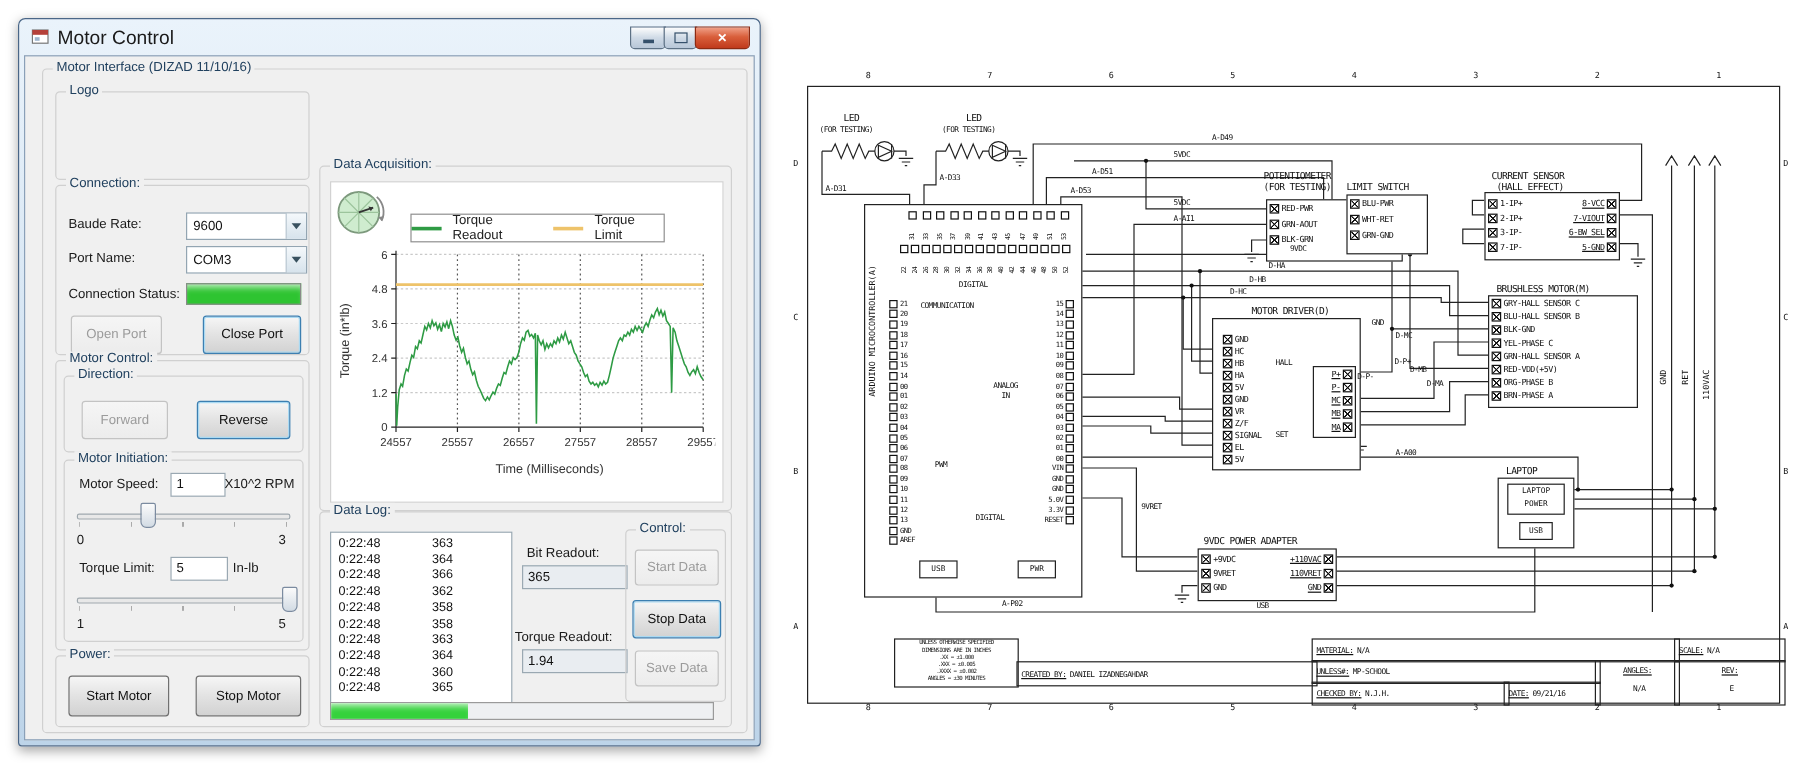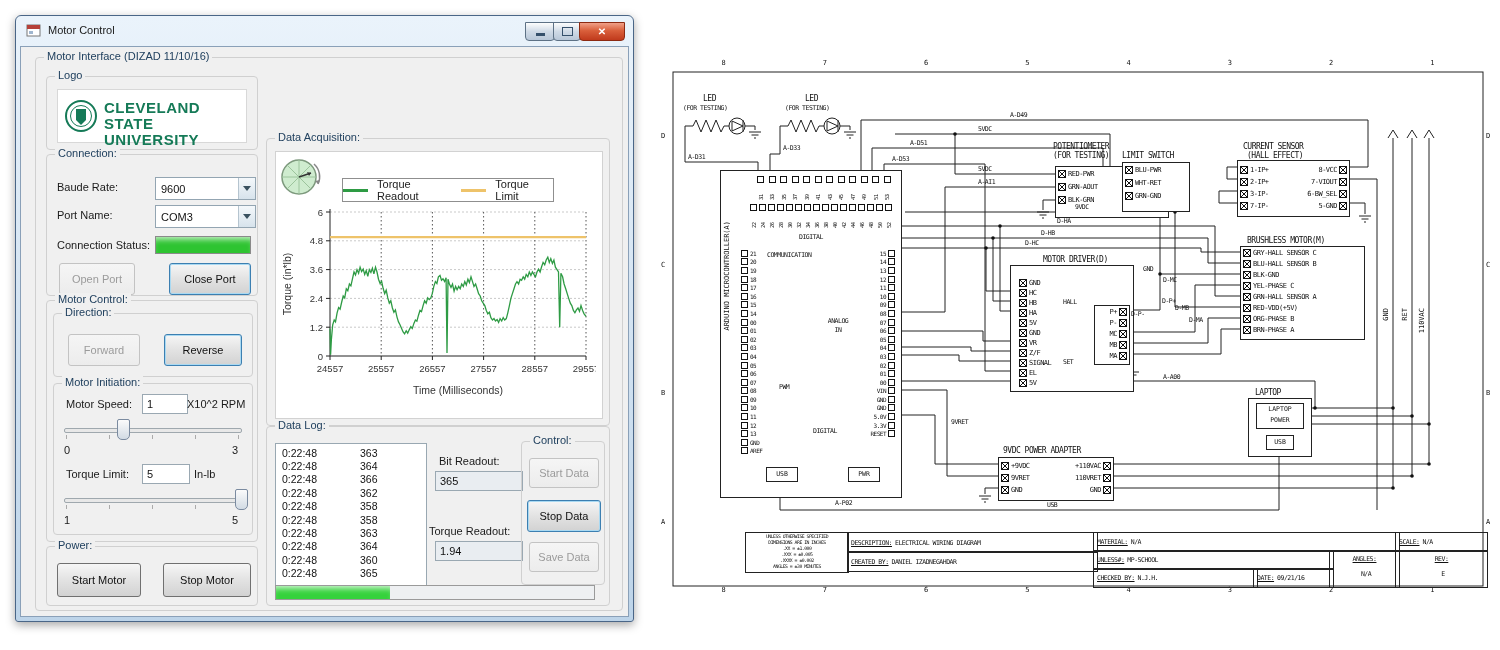--- a/index.html
+++ b/index.html
@@ -4,21 +4,21 @@
 <style>
   html,body{margin:0;padding:0;background:#fff;font-family:"Liberation Sans",sans-serif;}
   .page{position:relative;width:1500px;height:650px;background:#fff;overflow:hidden;}
   .abs{position:absolute;}
 
   
   .win{position:absolute;left:15px;top:15px;width:617px;height:605px;
        background:linear-gradient(#eaf3fb,#bdd4e9);border:1px solid #4a6687;
        border-radius:6px 6px 3px 3px;box-shadow:0 3px 10px rgba(0,0,0,.35);}
   .tbar{position:absolute;left:0;top:0;right:0;height:30px;}
-  .ttext{position:absolute;left:32px;top:8px;font-size:11px;color:#1a1a1a;}
+  .ttext{position:absolute;left:32px;top:8px;font-size:16px;color:#1a1a1a;}
   .wbtn{position:absolute;top:6px;height:17px;border:1px solid #5d7185;border-radius:0 0 4px 4px;
         background:linear-gradient(#fdfdfd,#cfdae6 50%,#b8c7d8);display:flex;align-items:center;justify-content:center;}
   .wbtn.close{background:linear-gradient(#f0a088,#d95f3b 45%,#c03a1c);border-color:#8c2a12;color:#fff;font-size:10px;font-weight:bold;}
   .mingl{width:9px;height:3px;background:#35506b;margin-top:5px;}
   .maxgl{width:9px;height:7px;border:1px solid #35506b;}
   .client{position:absolute;left:4px;right:4px;top:30px;bottom:4px;background:#f0f0f0;border:1px solid #8aa0b8;}
 
   .group{position:absolute;border:1px solid #d0d0d0;border-radius:4px;}
   .leg{position:absolute;top:-8px;left:8px;background:#f0f0f0;padding:0 3px;font-size:11px;color:#21415f;white-space:nowrap;}
   .lab{position:absolute;font-size:11px;color:#1a1a1a;white-space:nowrap;}
@@ -55,21 +55,21 @@
   .logotext{font-size:15px;font-weight:bold;letter-spacing:.5px;line-height:16px;}
 
   
   .schem{position:absolute;left:655px;top:58px;width:840px;height:585px;
          font-family:"DejaVu Sans Mono",monospace;color:#111;font-size:7px;}
   .schem .wires{position:absolute;left:0;top:0;}
   .sbox{position:absolute;background:#fff;border:1px solid #222;}
   .stitle{position:absolute;font-size:8px;white-space:nowrap;letter-spacing:-.5px;}
   .slab{position:absolute;font-size:6.5px;white-space:nowrap;letter-spacing:-.5px;}
   .prow{display:flex;align-items:center;gap:2px;padding-left:2px;letter-spacing:-.5px;}
-  .prow.r{flex-direction:row-reverse;padding-left:0;padding-right:2px;}
+  .prow.r{flex-direction:row-reverse;padding-left:0;padding-right:2px;text-decoration:underline;}
   .xb{width:6px;height:6px;border:1px solid #111;flex:0 0 auto;
       background:linear-gradient(45deg,transparent 42%,#111 46%,#111 54%,transparent 58%),
                  linear-gradient(-45deg,transparent 42%,#111 46%,#111 54%,transparent 58%);}
   .sq{width:5px;height:5px;border:1px solid #111;flex:0 0 auto;background:#fff;}
   .vtext{writing-mode:vertical-rl;transform:rotate(180deg);white-space:nowrap;}
   .arow{display:flex;align-items:center;gap:2px;height:8.6px;font-size:6px;letter-spacing:-.5px;}
   .arow.r{flex-direction:row-reverse;}
   .hpin{display:flex;flex-direction:column;align-items:center;}
   .hpin .num{writing-mode:vertical-rl;transform:rotate(180deg);font-size:5.5px;margin-top:1px;height:16px;letter-spacing:-.5px;}
   .hrow{position:absolute;display:flex;}
@@ -104,32 +104,20 @@
           <span>✕</span>
         </div>
     </div>
     <div class="client">
 
       <div class="group" style="left:14px;top:10px;width:586px;height:552px">
         <span class="leg">Motor Interface (DIZAD 11/10/16)</span>
 
         <div class="group" style="left:10px;top:18px;width:210px;height:72px">
           <span class="leg">Logo</span>
-          <div class="logopanel" style="left:10px;top:12px;width:188px;height:52px">
-            <svg class="abs" style="left:4px;top:7px" width="38" height="38">
-              <circle cx="19" cy="19" r="15" fill="none" stroke="#157a57" stroke-width="2"></circle>
-              <circle cx="19" cy="19" r="10.5" fill="none" stroke="#157a57" stroke-width="1"></circle>
-              <rect x="14" y="12" width="10" height="11" fill="#157a57"></rect>
-              <path d="M14,23 L19,28 L24,23" fill="#157a57"></path>
-            </svg>
-            <div class="abs logotext" style="left: 46px; top: 10px; color: rgb(21, 122, 87);">
-              <div>CLEVELAND STATE</div>
-              <div>UNIVERSITY</div>
-            </div>
-          </div>
         </div>
 
         <div class="group" style="left:10px;top:96px;width:210px;height:140px">
           <span class="leg">Connection:</span>
           <span class="lab" style="left:10px;top:26px">Baude Rate:</span>
           <div class="combo" style="left:108px;top:22px;width:94px;height:21px">
             <span>9600</span>
             <span class="arr">
                 <span class="tri"></span>
               </span>
@@ -1002,24 +990,20 @@
 
     <div class="cell" style="left:90px;top:474px;width:102px;height:38px;display:block;text-align:center;padding:1px 0 0 0">
 
     <div style="font-size:4.8px;line-height:6px">UNLESS OTHERWISE SPECIFIED</div>
         <div style="font-size:4.8px;line-height:6px">DIMENSIONS ARE IN INCHES</div>
         <div style="font-size:4.8px;line-height:6px">.XX = ±1.000</div>
         <div style="font-size:4.8px;line-height:6px">.XXX = ±0.005</div>
         <div style="font-size:4.8px;line-height:6px">.XXXX = ±0.002</div>
         <div style="font-size:4.8px;line-height:6px">ANGLES = ±30 MINUTES</div>
       </div>
-    <div class="cell" style="left:192px;top:474px;width:246px;height:19px">
-      <u>DESCRIPTION:</u>
-      <span>ELECTRICAL WIRING DIAGRAM</span>
-    </div>
     <div class="cell" style="left:192px;top:493px;width:246px;height:19px">
       <u>CREATED BY:</u>
       <span>DANIEL IZADNEGAHDAR</span>
     </div>
     <div class="cell" style="left:438px;top:474px;width:302px;height:18px">
       <u>MATERIAL:</u>
       <span>N/A</span>
     </div>
     <div class="cell" style="left:740px;top:474px;width:88px;height:18px">
       <u>SCALE:</u>

